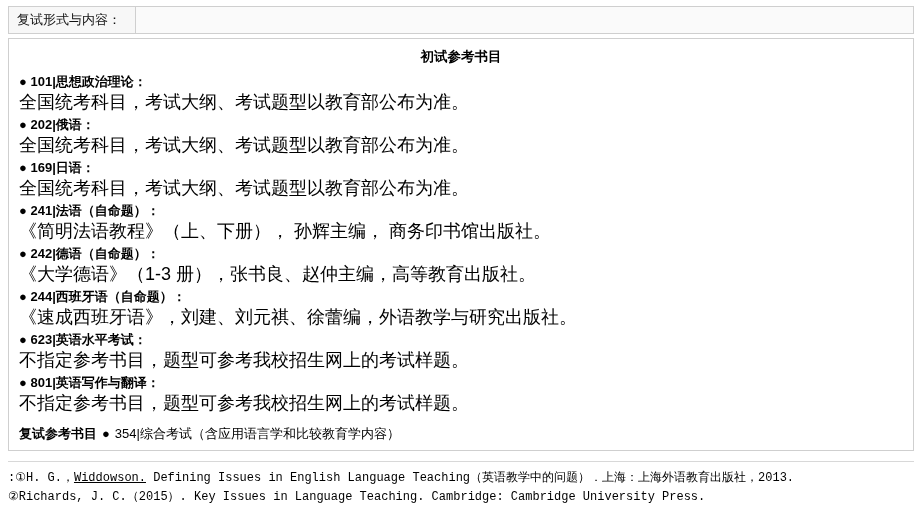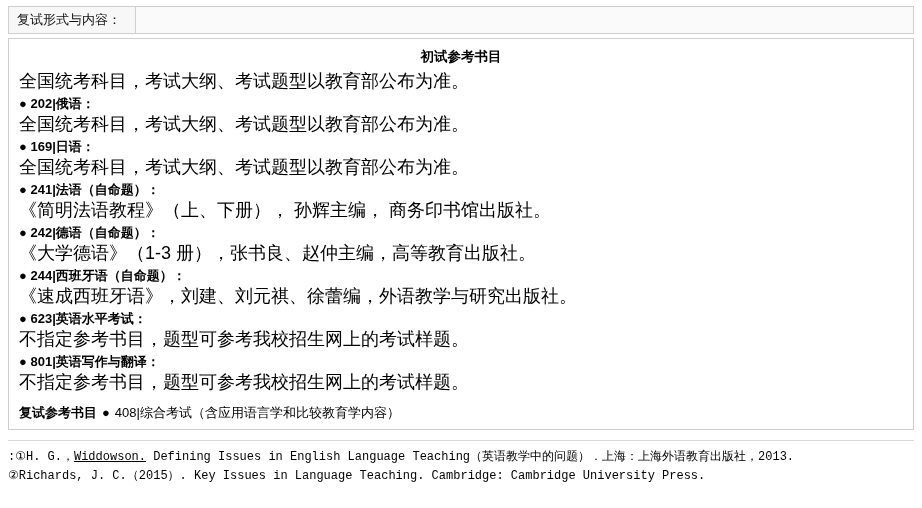--- a/index.html
+++ b/index.html
@@ -117,20 +117,21 @@
     </div>
   </div>
 
   <div class="content-box">
 
     <div class="section-title">初试参考书目</div>
 
     <div>
 
       <div>
+        <div class="bullet-line">● 101|思想政治理论：</div>
         <div class="detail-line">全国统考科目，考试大纲、考试题型以教育部公布为准。</div>
       </div>
 
       <div>
         <div class="bullet-line">● 202|俄语：</div>
         <div class="detail-line">全国统考科目，考试大纲、考试题型以教育部公布为准。</div>
       </div>
 
       <div>
         <div class="bullet-line">● 169|日语：</div>
@@ -158,21 +159,21 @@
       </div>
 
       <div>
         <div class="bullet-line">● 801|英语写作与翻译：</div>
         <div class="detail-line">不指定参考书目，题型可参考我校招生网上的考试样题。</div>
       </div>
 
     </div>
 
     <div class="retest-row">
-      <span class="label">复试参考书目</span><span class="dot">●</span><span>408|综合考试（含应用语言学和比较教育学内容）</span>
+      <span class="label">复试参考书目</span><span class="dot">●</span><span>354|综合考试（含应用语言学和比较教育学内容）</span>
     </div>
 
   </div>
 
   <div class="footer-box">
     <div class="ref-line"><span>:①H. G.，</span><span class="underline-name">Widdowson.</span><span> Defining Issues in English Language Teaching（英语教学中的问题）．上海：上海外语教育出版社，2013.</span></div>
     <div class="ref-line">②Richards, J. C.（2015）. Key Issues in Language Teaching. Cambridge: Cambridge University Press.</div>
   </div>
 
 </div>

